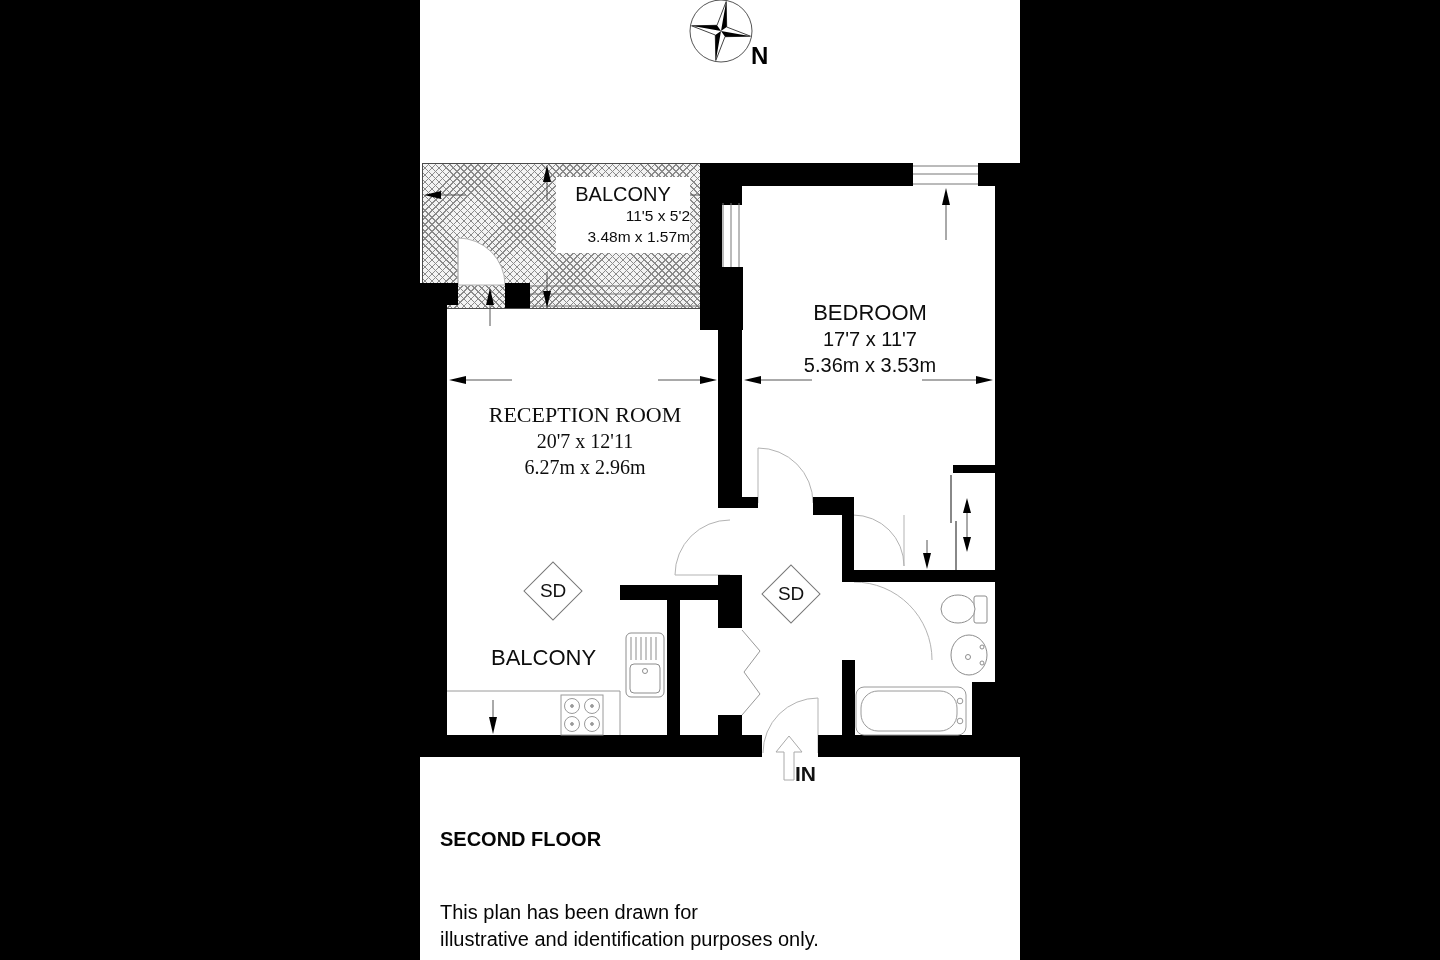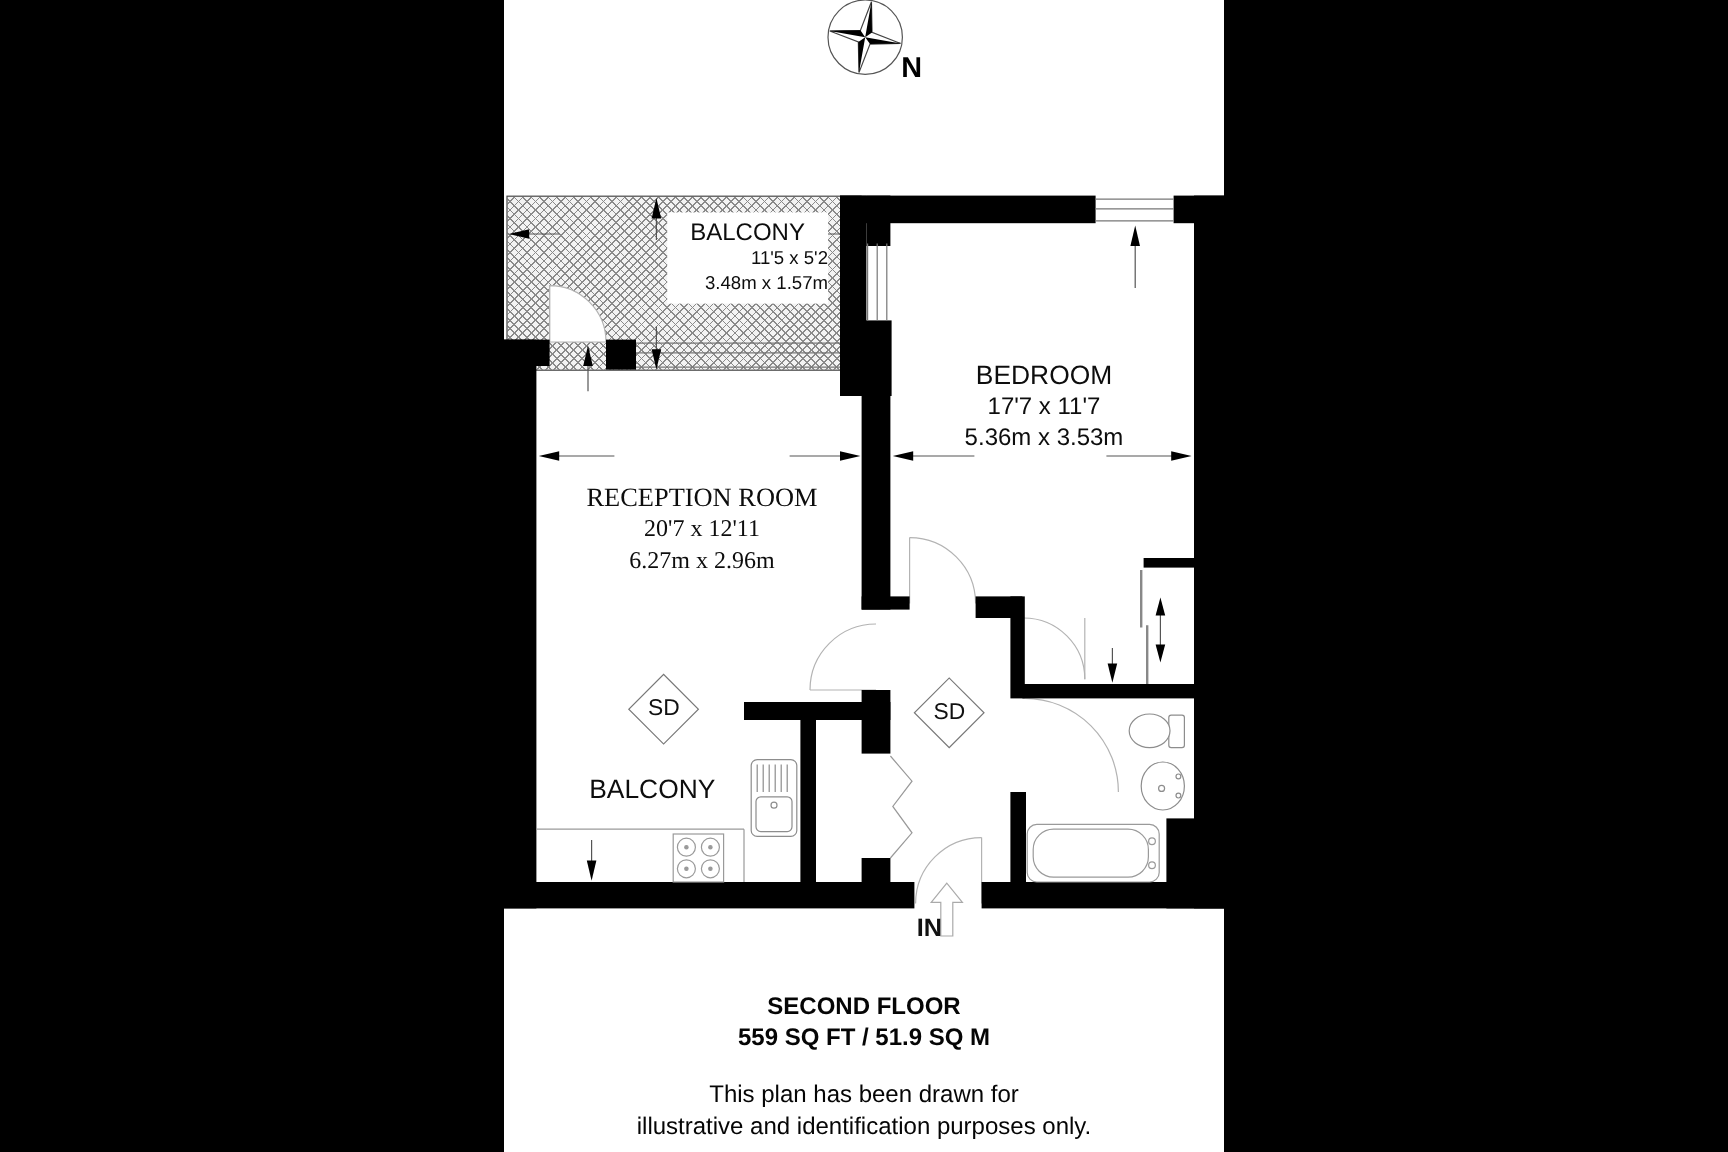--- a/index.html
+++ b/index.html
@@ -17,23 +17,23 @@
   .room-name{font-size:22px;}
   .room-dims{font-size:20px;}
   .balcony-box{position:absolute;left:136px;top:177px;width:134px;height:76px;
                background:#fff;display:flex;flex-direction:column;justify-content:center;
                text-align:center;color:#0d0d0d;}
   .balcony-box .room-name{font-size:20px;}
   .balcony-box .room-dims{font-size:15.5px;line-height:1.3;text-align:right;}
   .sd{position:absolute;width:40px;height:40px;border:1px solid #777;background:#fff;
       transform:rotate(45deg);display:flex;align-items:center;justify-content:center;}
   .sd span{transform:rotate(-45deg);font-size:19px;color:#111;}
-  .in-label{position:absolute;left:344px;top:762px;width:52px;text-align:left;
+  .in-label{position:absolute;left:344px;top:762px;width:52px;text-align:right;
             font-size:21px;font-weight:600;color:#111;}
-  .footer{position:absolute;left:0;width:600px;text-align:center;color:#050505;}
+  .footer{position:absolute;left:0;width:600px;text-align:left;color:#050505;padding-left:20px;}
   .f-bold{font-weight:bold;font-size:20px;}
   .f-reg{font-size:20px;}
   svg text{font-family:"Liberation Sans",sans-serif;}
 </style>
 </head>
 <body>
 
 <div class="stage">
   <div class="plan">
 
@@ -192,17 +192,16 @@
     <div class="sd" style="left:112px;top:570px;">
       <span>SD</span>
     </div>
     <div class="sd" style="left:350px;top:573px;">
       <span>SD</span>
     </div>
 
     <div class="in-label">IN</div>
 
     <div class="footer f-bold" style="top:828px;">SECOND FLOOR</div>
-    <div class="footer f-bold" style="top:854px;">559 SQ FT / 51.9 SQ M</div>
     <div class="footer f-reg" style="top:928px;">illustrative and identification purposes only.</div>
     <div class="footer f-reg" style="top:901px;">This plan has been drawn for</div>
   </div>
 </div>
 
 </body></html>

